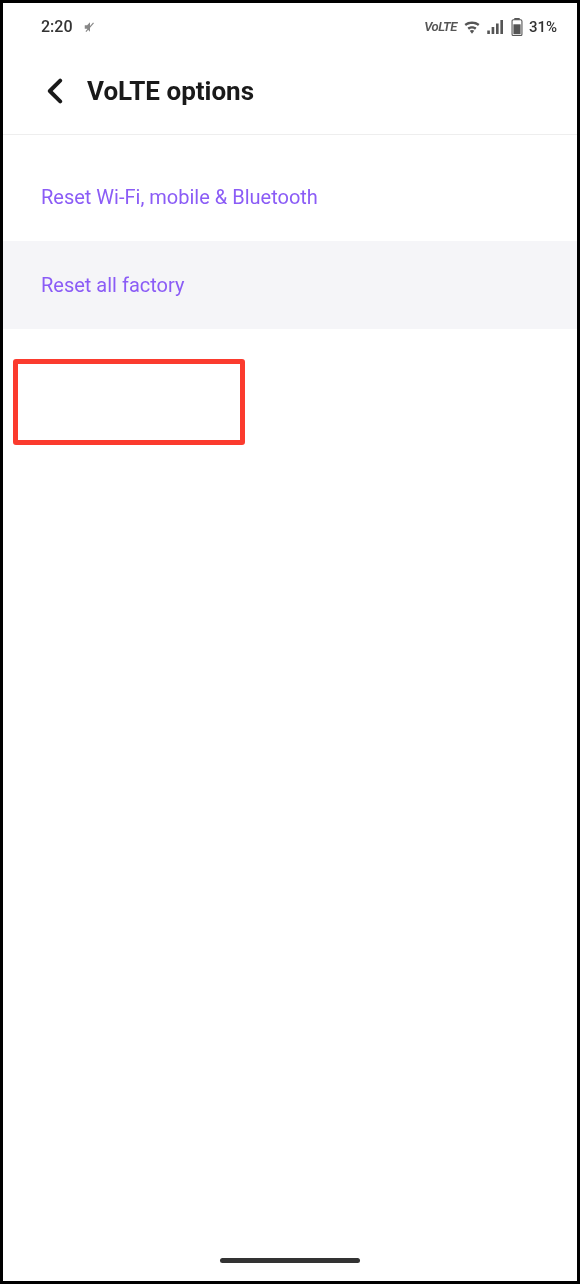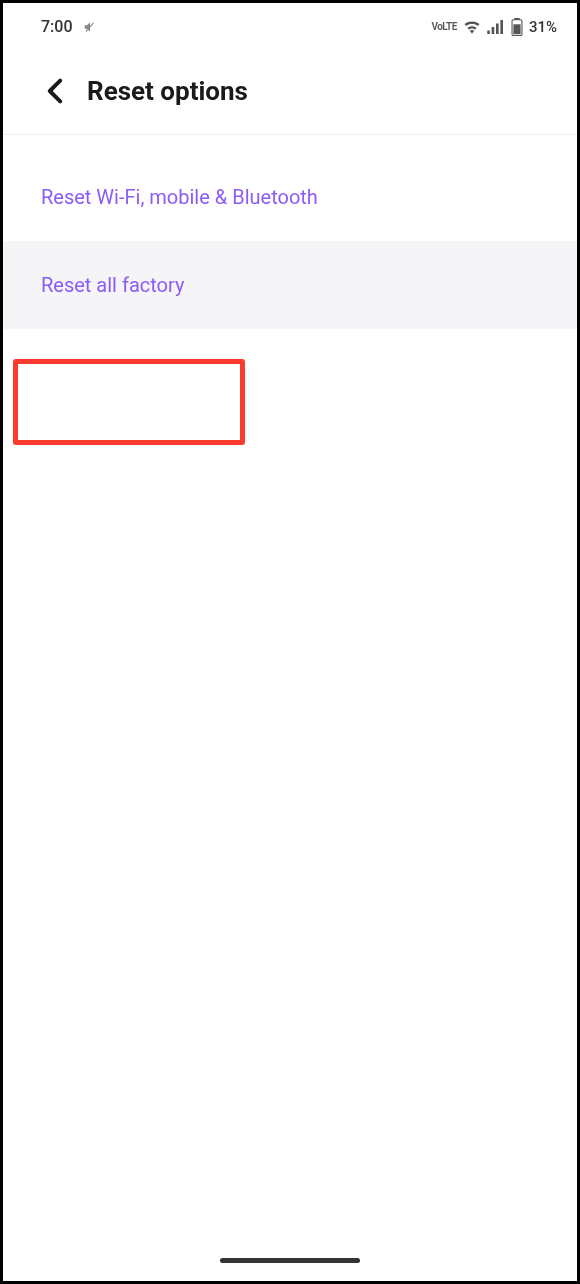--- a/index.html
+++ b/index.html
@@ -96,30 +96,30 @@
     }
     .mute-icon svg {
       opacity: 0.7;
     }
   </style>
 </head>
 <body>
 
 <div class="status-bar">
   <div class="status-left">
-    <span>7:00</span>
+    <span>2:20</span>
     <span class="status-icon mute-icon">
       <svg width="14" height="14" viewBox="0 0 24 24" fill="none" stroke="#555" stroke-width="2">
         <path d="M3 9v6h4l5 5V4L7 9H3z" fill="#555" stroke="none"></path>
         <line x1="18" y1="5" x2="5" y2="20" stroke="#555" stroke-width="2"></line>
       </svg>
     </span>
   </div>
   <div class="status-right">
-    <span class="status-icon" style="font-size:10px;font-weight:600;letter-spacing:-0.5px;color:#555;">VoLTE</span>
+    <span class="status-icon" style="font-size:13px;font-weight:600;letter-spacing:-0.5px;color:#555;font-style:italic;">VoLTE</span>
     <span class="status-icon">
       <svg width="18" height="14" viewBox="0 0 24 18" fill="#555">
         <path d="M12 18l-3-4c1.7-1.3 4.3-1.3 6 0l-3 4zm-6-8c3.3-2.7 8.7-2.7 12 0l-2 2.5c-2.2-1.8-5.8-1.8-8 0L6 10zm-4-5c5.5-4.4 14.5-4.4 20 0l-2 2.5c-4.4-3.5-11.6-3.5-16 0L2 5z"></path>
       </svg>
     </span>
     <span class="status-icon">
       <svg width="18" height="14" viewBox="0 0 20 16" fill="#555">
         <rect x="0" y="12" width="3" height="4"></rect>
         <rect x="5" y="8" width="3" height="8"></rect>
         <rect x="10" y="4" width="3" height="12"></rect>
@@ -136,21 +136,21 @@
     <span>31%</span>
   </div>
 </div>
 
 <div class="header">
   <div class="back-icon">
     <svg width="18" height="26" viewBox="0 0 12 20" fill="none" stroke="#1a1a1a" stroke-width="3" stroke-linecap="round" stroke-linejoin="round">
       <polyline points="10,2 2,10 10,18"></polyline>
     </svg>
   </div>
-  <h1 class="page-title">Reset options</h1>
+  <h1 class="page-title">VoLTE options</h1>
 </div>
 
 <div class="content">
   <div class="list-item">
     <span>Reset Wi-Fi, mobile &amp; Bluetooth</span>
   </div>
   <div class="list-item highlighted">
     <span>Reset all factory</span>
   </div>
 </div>

